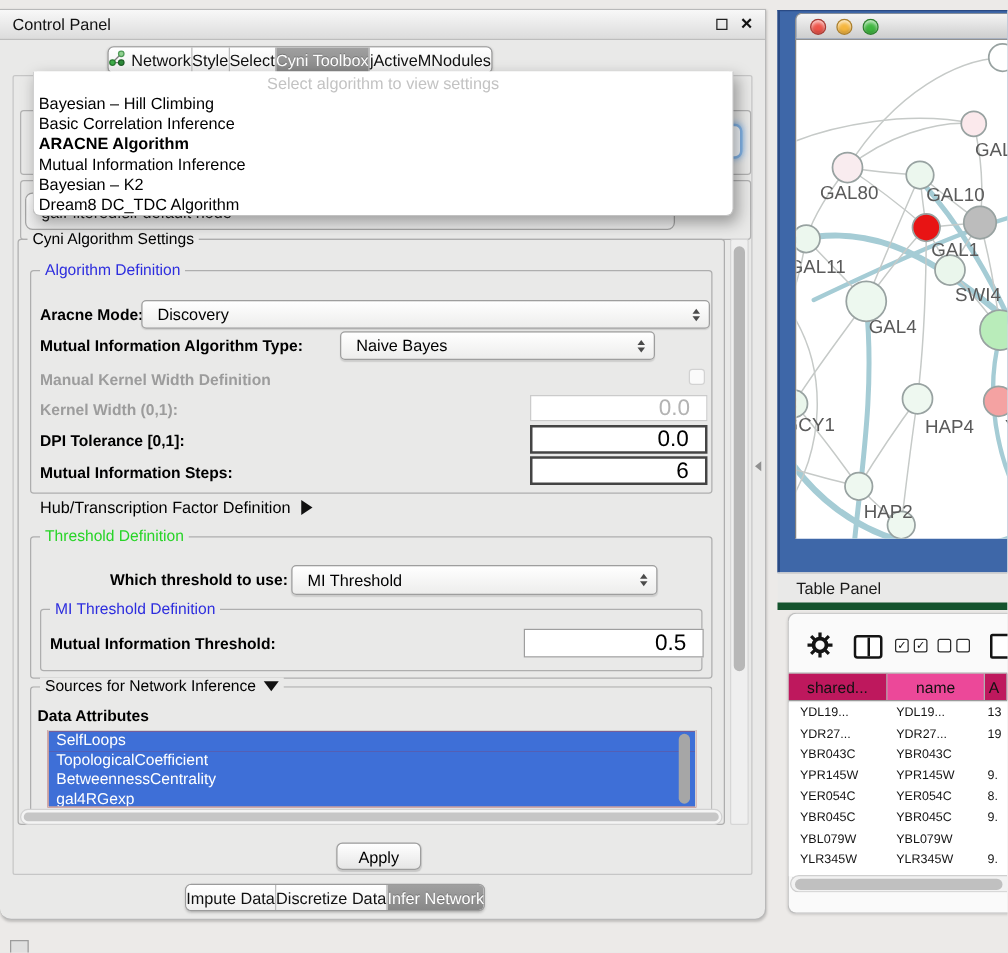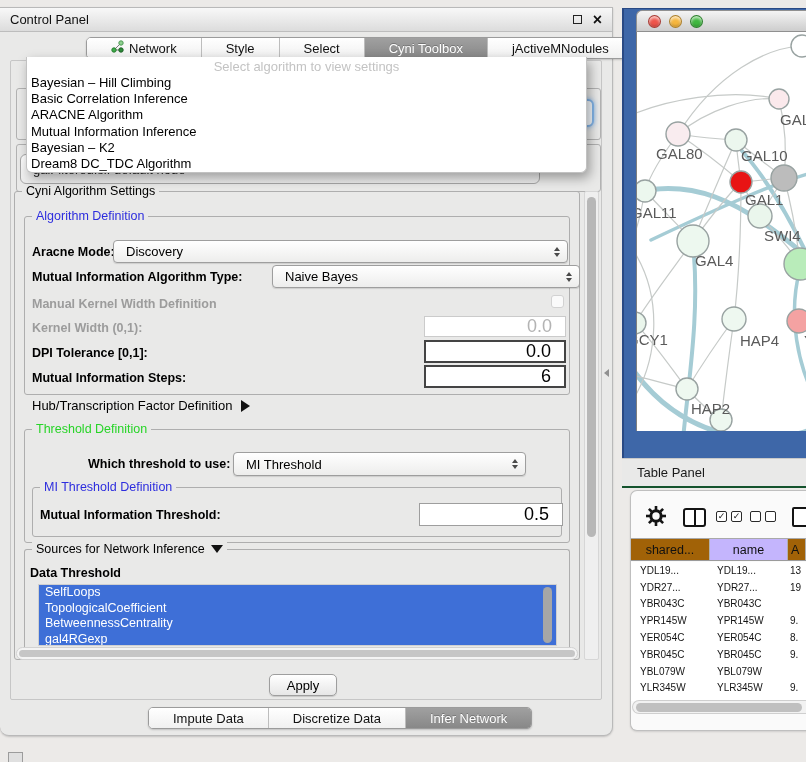--- a/index.html
+++ b/index.html
@@ -11,38 +11,38 @@
   #control-panel{left:0;top:7px;width:613px;height:729px;background:#e9e9e8;border:1px solid #b9b9b9;border-left:none;border-radius:0 0 9px 9px;box-shadow:0 1px 2px rgba(0,0,0,.18)}
   #cp-titlebar{position:absolute;left:0;top:0;width:100%;height:24px;background:linear-gradient(#f8f8f8,#dcdcdc);border-bottom:1px solid #bdbdbd;display:flex;align-items:center;padding:0 10px;font-size:13px;color:#111}
   #cp-titlebar .spacer{flex:1}
   #float-icon{width:9px;height:9px;border:1.5px solid #222;margin-right:11px}
   #close-icon{font-size:16px;font-weight:bold;color:#111;line-height:1}
 
   
   .seg-bar{position:absolute;display:flex;height:22px;border:1px solid #9b9b9b;border-radius:5px;background:#fcfcfc;box-shadow:0 1px 2px rgba(0,0,0,.18);overflow:hidden}
   #top-tabs{left:86px;top:37px}
   #bottom-tabs{left:148px;top:707px}
-  .seg{display:flex;align-items:center;gap:5px;padding:0 24px;font-size:13px;color:#111;border-left:1px solid #bdbdbd;background:linear-gradient(#ffffff,#f0f0f0);white-space:nowrap}
+  .seg{display:flex;align-items:center;gap:5px;padding:0 0;font-size:13px;color:#111;border-left:1px solid #bdbdbd;background:linear-gradient(#ffffff,#f0f0f0);white-space:nowrap}
   .seg:first-child{border-left:none}
   .seg.selected{background:linear-gradient(#a0a0a0,#888888);color:#fff;text-shadow:0 -1px 0 rgba(0,0,0,.25)}
 
   #content-panel{left:10px;top:60px;width:592px;height:640px;border:1px solid #c6c6c6;background:#e9e9e8;border-radius:2px}
 
   
   .frag-group{position:absolute;border:1px solid #b2b2b2;border-radius:3px;background:#e9e9e8}
   #frag-group-a{left:16px;top:88px;width:585px;height:52px}
   #frag-combo-a{left:96px;top:99px;width:498px;height:28px;border:2px solid #82b4e8;border-radius:6px;background:#f2f7fc;box-shadow:0 0 5px rgba(110,170,235,.85)}
   #frag-group-b{left:16px;top:144px;width:585px;height:48px}
   #frag-combo-b{left:20px;top:154px;width:520px;height:30px;border:1px solid #a6a6a6;border-radius:6px;background:linear-gradient(#ffffff,#ececec);font-size:13px;color:#222;display:flex;align-items:center;padding-left:12px}
 
   
   #algo-popup{left:26px;top:57px;width:561px;height:116px;background:#fff;border:1px solid #c2c2c2;border-top:none;border-radius:0 0 6px 6px;box-shadow:3px 5px 12px rgba(0,0,0,.35);z-index:5;padding-top:1px}
   .popup-placeholder{text-align:center;font-size:13px;color:#c3c3c3;height:17px;line-height:17px}
   .popup-item{font-size:13px;line-height:16.2px;padding-left:4px;white-space:nowrap;color:#000}
-  .popup-item.bold{font-weight:normal}
+  .popup-item.bold{font-weight:bold}
 
   
   .group{position:absolute;border:1px solid #aeaeae;border-radius:3px}
   .group-label{position:absolute;top:-8px;left:7px;background:#e9e9e8;padding:0 4px;font-size:12.5px;white-space:nowrap;color:#000}
   .lbl-blue{color:#2d2dde}
   .lbl-green{color:#27d427}
   #settings-group{left:14px;top:191px;width:566px;height:469px}
   #group-algdef{left:24px;top:216px;width:546px;height:179px}
   #group-threshold{left:24px;top:429px;width:546px;height:114px}
   #group-mithresh{left:32px;top:487px;width:530px;height:50px}
@@ -61,21 +61,21 @@
   #lbl-steps{left:32px;top:366px}
   #lbl-which{left:88px;top:452px}
   #lbl-mithresh-field{left:40px;top:503px}
   #lbl-dataattrs{left:30px;top:564px;height:18px}
 
   .combo{position:absolute;display:flex;align-items:center;font-size:13px;color:#000;background:linear-gradient(#ffffff,#ededec);border:1px solid #9e9e9e;border-radius:4px;padding-left:12px;box-shadow:0 1px 1px rgba(0,0,0,.12)}
   .combo .arrows{position:absolute;right:7px;top:50%;transform:translateY(-50%);display:flex;flex-direction:column;align-items:center;gap:2px}
   .tri-up{width:0;height:0;border-left:3.5px solid transparent;border-right:3.5px solid transparent;border-bottom:4.5px solid #4a4a4a}
   .tri-down{width:0;height:0;border-left:3.5px solid transparent;border-right:3.5px solid transparent;border-top:4.5px solid #4a4a4a}
   #combo-aracne{left:113px;top:240px;width:455px;height:23px}
-  #combo-mitype{left:272px;top:265px;width:308px;height:23px}
+  #combo-mitype{left:272px;top:265px;width:252px;height:23px}
   #combo-which{left:233px;top:452px;width:293px;height:24px}
 
   .tfield{position:absolute;background:#fff;display:flex;align-items:center;justify-content:flex-end;padding-right:13px;font-size:18px;color:#000}
   #field-kernel{left:424px;top:316px;width:142px;height:21px;border:1px solid #cbcbcb;color:#b3b3b3}
   #field-dpi{left:424px;top:340px;width:142px;height:23px;border:2px solid #444}
   #field-steps{left:424px;top:365px;width:142px;height:23px;border:2px solid #444}
   #field-mithresh{left:419px;top:503px;width:144px;height:23px;border:1px solid #9e9e9e}
   #manual-checkbox{left:551px;top:295px;width:13px;height:13px;border:1.5px solid #d2d2d2;border-radius:3px;background:#fafafa}
 
   #hub-row{left:32px;top:398px;display:flex;align-items:center;gap:9px;font-size:13px;color:#000}
@@ -99,33 +99,33 @@
   
   #desktop{left:622px;top:8px;width:184px;height:450px;background:#3e67a8;border-left:2px solid #2a4a84;border-top:1px solid #2a4a84}
   #net-titlebar{left:636px;top:10px;width:170px;height:22px;background:linear-gradient(#f4f4f4,#cdcdcd);border:1px solid #909090;border-right:none;border-radius:6px 0 0 0;display:flex;align-items:center;padding-left:11px;gap:8px}
   .traffic{width:13px;height:13px;border-radius:50%;border:1px solid rgba(0,0,0,.3);box-shadow:inset 0 2px 3px rgba(255,255,255,.7),inset 0 -2px 2px rgba(0,0,0,.15)}
   #light-red{background:#ee544a}
   #light-yellow{background:#f5b63e}
   #light-green{background:#3fb73f}
   #net-canvas{left:636px;top:32px;width:170px;height:399px;background:#fff;overflow:hidden;border-left:1px solid #7f7f7f}
 
   
-  #table-titlebar{left:622px;top:458px;width:184px;height:30px;background:#e9e9e8;border-top:1px solid #c9c9c9;border-bottom:2px solid #14532d;display:flex;align-items:center;padding-left:15px;font-size:13px;color:#1a1a1a}
+  #table-titlebar{left:622px;top:458px;width:184px;height:30px;background:#e9e9e8;border-top:1px solid #c9c9c9;border-bottom:6px solid #14532d;display:flex;align-items:center;padding-left:15px;font-size:13px;color:#1a1a1a}
   #table-panel{left:630px;top:490px;width:180px;height:241px;background:#fafafa;border:1px solid #bfbfbf;border-right:none;border-radius:7px 0 0 7px;box-shadow:0 1px 2px rgba(0,0,0,.12)}
   #tp-gear{left:645px;top:505px;width:22px;height:22px}
   #tp-colbrowser{left:683px;top:508px;width:23px;height:19px;border:2px solid #141414;border-radius:3px;background:#fff}
   #tp-colbrowser .mid{position:absolute;left:50%;top:0;width:2px;height:100%;background:#141414;transform:translateX(-50%)}
   .cb-pair{position:absolute;display:flex;gap:4px}
   #tp-checked{left:716px;top:511px}
   #tp-unchecked{left:750px;top:511px}
   .cb{width:11px;height:11px;border:1.5px solid #2a2a2a;border-radius:2px;font-size:9px;line-height:8px;text-align:center;color:#111;background:#fff}
   #tp-newcol{left:792px;top:507px;width:20px;height:20px;border:2px solid #141414;border-radius:2px;background:#fff}
   #table-header{left:631px;top:538px;width:175px;height:23px;display:flex;border-top:1px solid #a9a9a9;border-bottom:1px solid #9b9b9b;font-size:12.5px;color:#111}
-  .th{display:flex;align-items:center;justify-content:center;border-right:1px solid #b0b0b0;background:#c4b5fd;height:100%}
-  .th.hl{background:#a16207}
+  .th{display:flex;align-items:center;justify-content:center;border-right:1px solid #b0b0b0;background:#ec4899;height:100%}
+  .th.hl{background:#be185d}
   .th1{width:79px}.th2{width:78px}.th3{width:18px;justify-content:flex-start;padding-left:3px}
   #table-rows{left:631px;top:562px;width:175px;height:139px;overflow:hidden;background:#fff}
   .trow{display:flex;height:16.8px;align-items:center;font-size:10px;color:#141414}
   .td1{width:79px;padding-left:9px;white-space:nowrap;overflow:hidden}
   .td2{width:78px;padding-left:7px;white-space:nowrap;overflow:hidden}
   .td3{width:18px;padding-left:2px;white-space:nowrap}
   #table-hscroll{left:632px;top:700px;width:174px;height:14px;background:#f2f2f2;border:1px solid #cfcfcf;border-right:none;border-radius:7px 0 0 7px}
   #table-hscroll .thumb{position:absolute;left:3px;top:2px;width:166px;height:9px;background:#c0c0c0;border-radius:5px}
 </style>
 </head>
@@ -253,21 +253,21 @@
 </div>
 <span class="flabel" id="lbl-mithresh-field">Mutual Information Threshold:</span>
 <div class="tfield" id="field-mithresh">0.5</div>
 
 <div class="group" id="group-sources">
   <span class="group-label" id="sources-label">
     <span>Sources for Network Inference</span>
     <span id="sources-arrow"></span>
   </span>
 </div>
-<span class="flabel" id="lbl-dataattrs">Data Threshold</span>
+<span class="flabel" id="lbl-dataattrs">Data Attributes</span>
 <div class="abs" id="attr-list">
     <div class="attr-item">SelfLoops</div>
     <div class="attr-item">TopologicalCoefficient</div>
     <div class="attr-item">BetweennessCentrality</div>
     <div class="attr-item">gal4RGexp</div>
   </div>
 <div class="abs" id="attr-vscroll"></div>
 <div class="abs" id="settings-hscroll">
     <span class="thumb"></span>
   </div>

